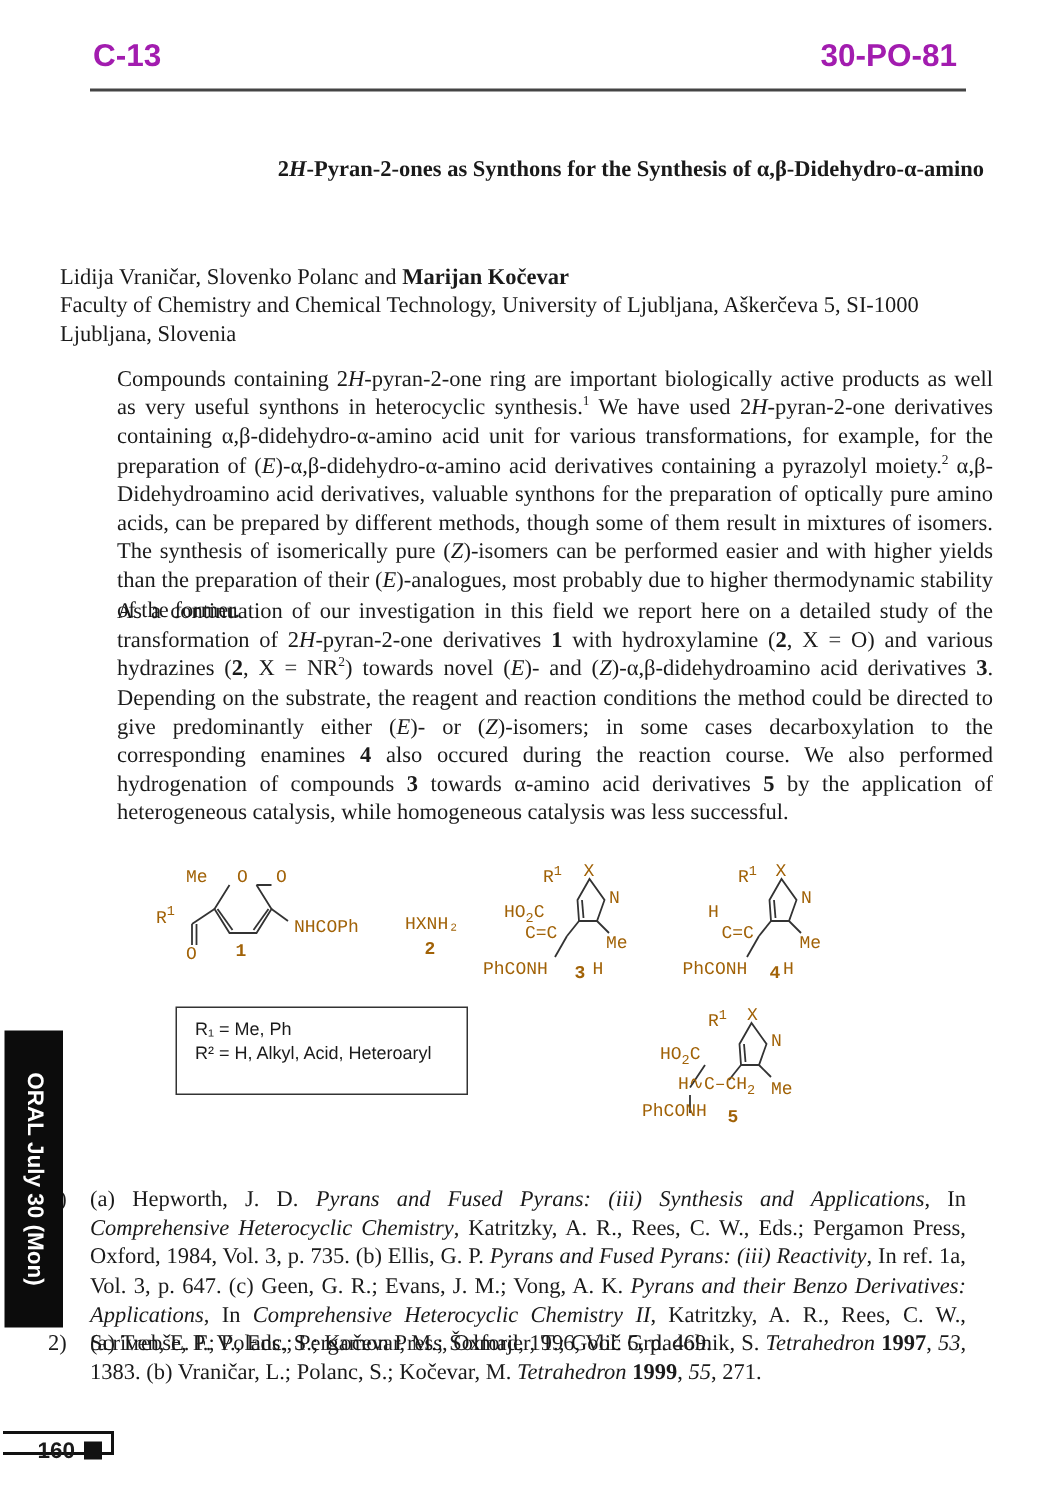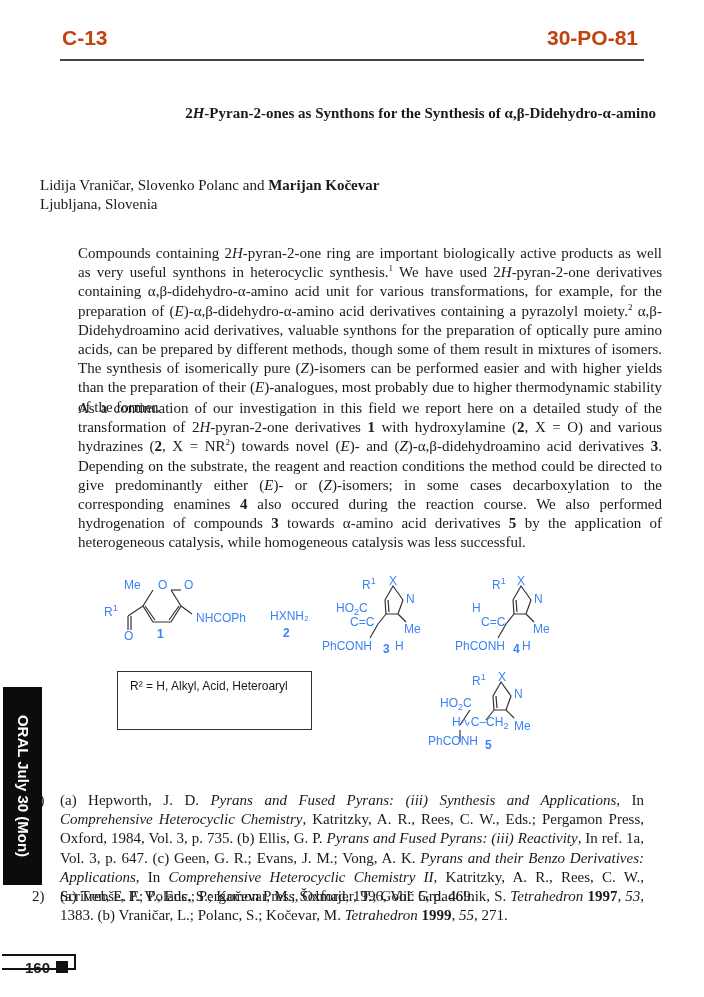--- a/index.html
+++ b/index.html
@@ -1,30 +1,30 @@
 <!DOCTYPE html>
 <html><head>
 <meta charset="utf-8">
 <style>
   html, body { margin:0; padding:0; background:#ffffff; }
   body { width:704px; height:997px; position:relative; overflow:hidden; color:#1a1a1a; }
-  .hdr { position:absolute; top:26px; font-family:"Liberation Sans", sans-serif; font-weight:bold; font-size:21px; color:#c2410c; }
+  .hdr { position:absolute; top:26px; font-family:"Liberation Sans", sans-serif; font-weight:bold; font-size:21px; color:#a21caf; }
   #hdr-left { left:62px; }
   #hdr-right { right:66px; }
   .rule { position:absolute; left:60px; top:59px; width:584px; height:2px; background:#444; }
   .serif { font-family:"Liberation Serif", serif; }
   .title { position:absolute; left:72px; width:584px; top:102px; text-align:right; font-weight:bold; font-size:15px; line-height:22px; }
   .authors { position:absolute; left:40px; width:624px; top:176px; text-align:left; font-size:15px; line-height:19px; }
   .para { position:absolute; left:60px; width:584px; font-size:15px; line-height:19.2px; text-align:justify;margin-left:18px; }
   #para1 { top:244px; }
   #para2 { top:399px; }
   sup { font-size:9px; line-height:0; vertical-align:super; }
   sub { font-size:9px; line-height:0; }
   .scheme { position:absolute; left:100px; top:570px; width:500px; height:215px; }
-  .chem { position:absolute; font-family:Liberation Sans, sans-serif; font-size:12px; color:#3b82f6; white-space:nowrap; }
+  .chem { position:absolute; font-family:Liberation Mono, monospace; font-size:12px; color:#a16207; white-space:nowrap; }
   .chem.bold { font-weight:bold; }
   .rbox { position:absolute; left:17px; top:101px; width:195px; height:59px; border:1px solid #333; font-family:"Liberation Sans", sans-serif; font-size:12px; line-height:16px; padding:6px 0 0 12px; box-sizing:border-box; }
   .refs { position:absolute; left:60px; width:584px; font-size:15px; line-height:19.2px; text-align:justify; }
   #ref1 { top:791px; }
   #ref2 { top:887px; }
   .refnum { position:absolute; left:-28px; top:0; }
   .sidetab { position:absolute; left:3px; top:687px; width:39px; height:198px; background:#0c0c0c; }
   .sidetab span { position:absolute; left:50%; top:50%; transform:translate(-50%,-50%) rotate(90deg); color:#fff; font-family:"Liberation Sans", sans-serif; font-weight:bold; font-size:15px; white-space:nowrap; }
   .pagebox { position:absolute; left:2px; top:954px; width:74px; height:16px; border:2px solid #111; border-left:none; box-sizing:border-box; }
   .pagebox .num { position:absolute; right:24px; top:3px; font-family:"Liberation Sans", sans-serif; font-weight:bold; font-size:15px; }
@@ -36,20 +36,21 @@
 <div class="hdr" id="hdr-left">C-13</div>
 <div class="hdr" id="hdr-right">30-PO-81</div>
 <div class="rule"></div>
 
 <div class="title serif">
   <div><span>2</span><i>H</i><span>-Pyran-2-ones as Synthons for the Synthesis of α,β-Didehydro-α-amino</span></div>
 </div>
 
 <div class="authors serif">
   <div><span>Lidija Vraničar, Slovenko Polanc and </span><b>Marijan Kočevar</b></div>
+  <div>Faculty of Chemistry and Chemical Technology, University of Ljubljana, Aškerčeva 5, SI-1000</div>
   <div>Ljubljana, Slovenia</div>
 </div>
 
 <div class="para serif" id="para1">Compounds containing 2<i>H</i>-pyran-2-one ring are important biologically active products as well as very useful synthons in heterocyclic synthesis.<sup>1</sup> We have used 2<i>H</i>-pyran-2-one derivatives containing α,β-didehydro-α-amino acid unit for various transformations, for example, for the preparation of (<i>E</i>)-α,β-didehydro-α-amino acid derivatives containing a pyrazolyl moiety.<sup>2</sup> α,β-Didehydroamino acid derivatives, valuable synthons for the preparation of optically pure amino acids, can be prepared by different methods, though some of them result in mixtures of isomers. The synthesis of isomerically pure (<i>Z</i>)-isomers can be performed easier and with higher yields than the preparation of their (<i>E</i>)-analogues, most probably due to higher thermodynamic stability of the former.</div>
 
 <div class="para serif" id="para2">As a continuation of our investigation in this field we report here on a detailed study of the transformation of 2<i>H</i>-pyran-2-one derivatives <b>1</b> with hydroxylamine (<b>2</b>, X = O) and various hydrazines (<b>2</b>, X = NR<sup>2</sup>) towards novel (<i>E</i>)- and (<i>Z</i>)-α,β-didehydroamino acid derivatives <b>3</b>. Depending on the substrate, the reagent and reaction conditions the method could be directed to give predominantly either (<i>E</i>)- or (<i>Z</i>)-isomers; in some cases decarboxylation to the corresponding enamines <b>4</b> also occured during the reaction course. We also performed hydrogenation of compounds <b>3</b> towards α-amino acid derivatives <b>5</b> by the application of heterogeneous catalysis, while homogeneous catalysis was less successful.</div>
 
 <div class="scheme">
   <svg width="500" height="215" style="position:absolute;left:0;top:0">
     <g stroke="#333" stroke-width="1.2" fill="none">
@@ -109,20 +110,21 @@
   <span class="chem" style="left:417px;top:4px">X</span>
   <span class="chem" style="left:434px;top:22px">N</span>
   <span class="chem" style="left:372px;top:31px">H</span>
   <span class="chem" style="left:381px;top:45px">C=C</span>
   <span class="chem" style="left:433px;top:52px">Me</span>
   <span class="chem" style="left:355px;top:69px">PhCONH</span>
   <span class="chem bold" style="left:413px;top:72px">4</span>
   <span class="chem" style="left:422px;top:69px">H</span>
 
   <div class="rbox">
+    <div>R₁ = Me, Ph</div>
     <div>R² = H, Alkyl, Acid, Heteroaryl</div>
   </div>
 
   <span class="chem" style="left:372px;top:104px">R<sup>1</sup></span>
   <span class="chem" style="left:398px;top:100px">X</span>
   <span class="chem" style="left:414px;top:117px">N</span>
   <span class="chem" style="left:340px;top:126px">HO<sub>2</sub>C</span>
   <span class="chem" style="left:352px;top:145px">H∿C–CH<sub>2</sub></span>
   <span class="chem" style="left:414px;top:149px">Me</span>
   <span class="chem" style="left:328px;top:164px">PhCONH</span>

